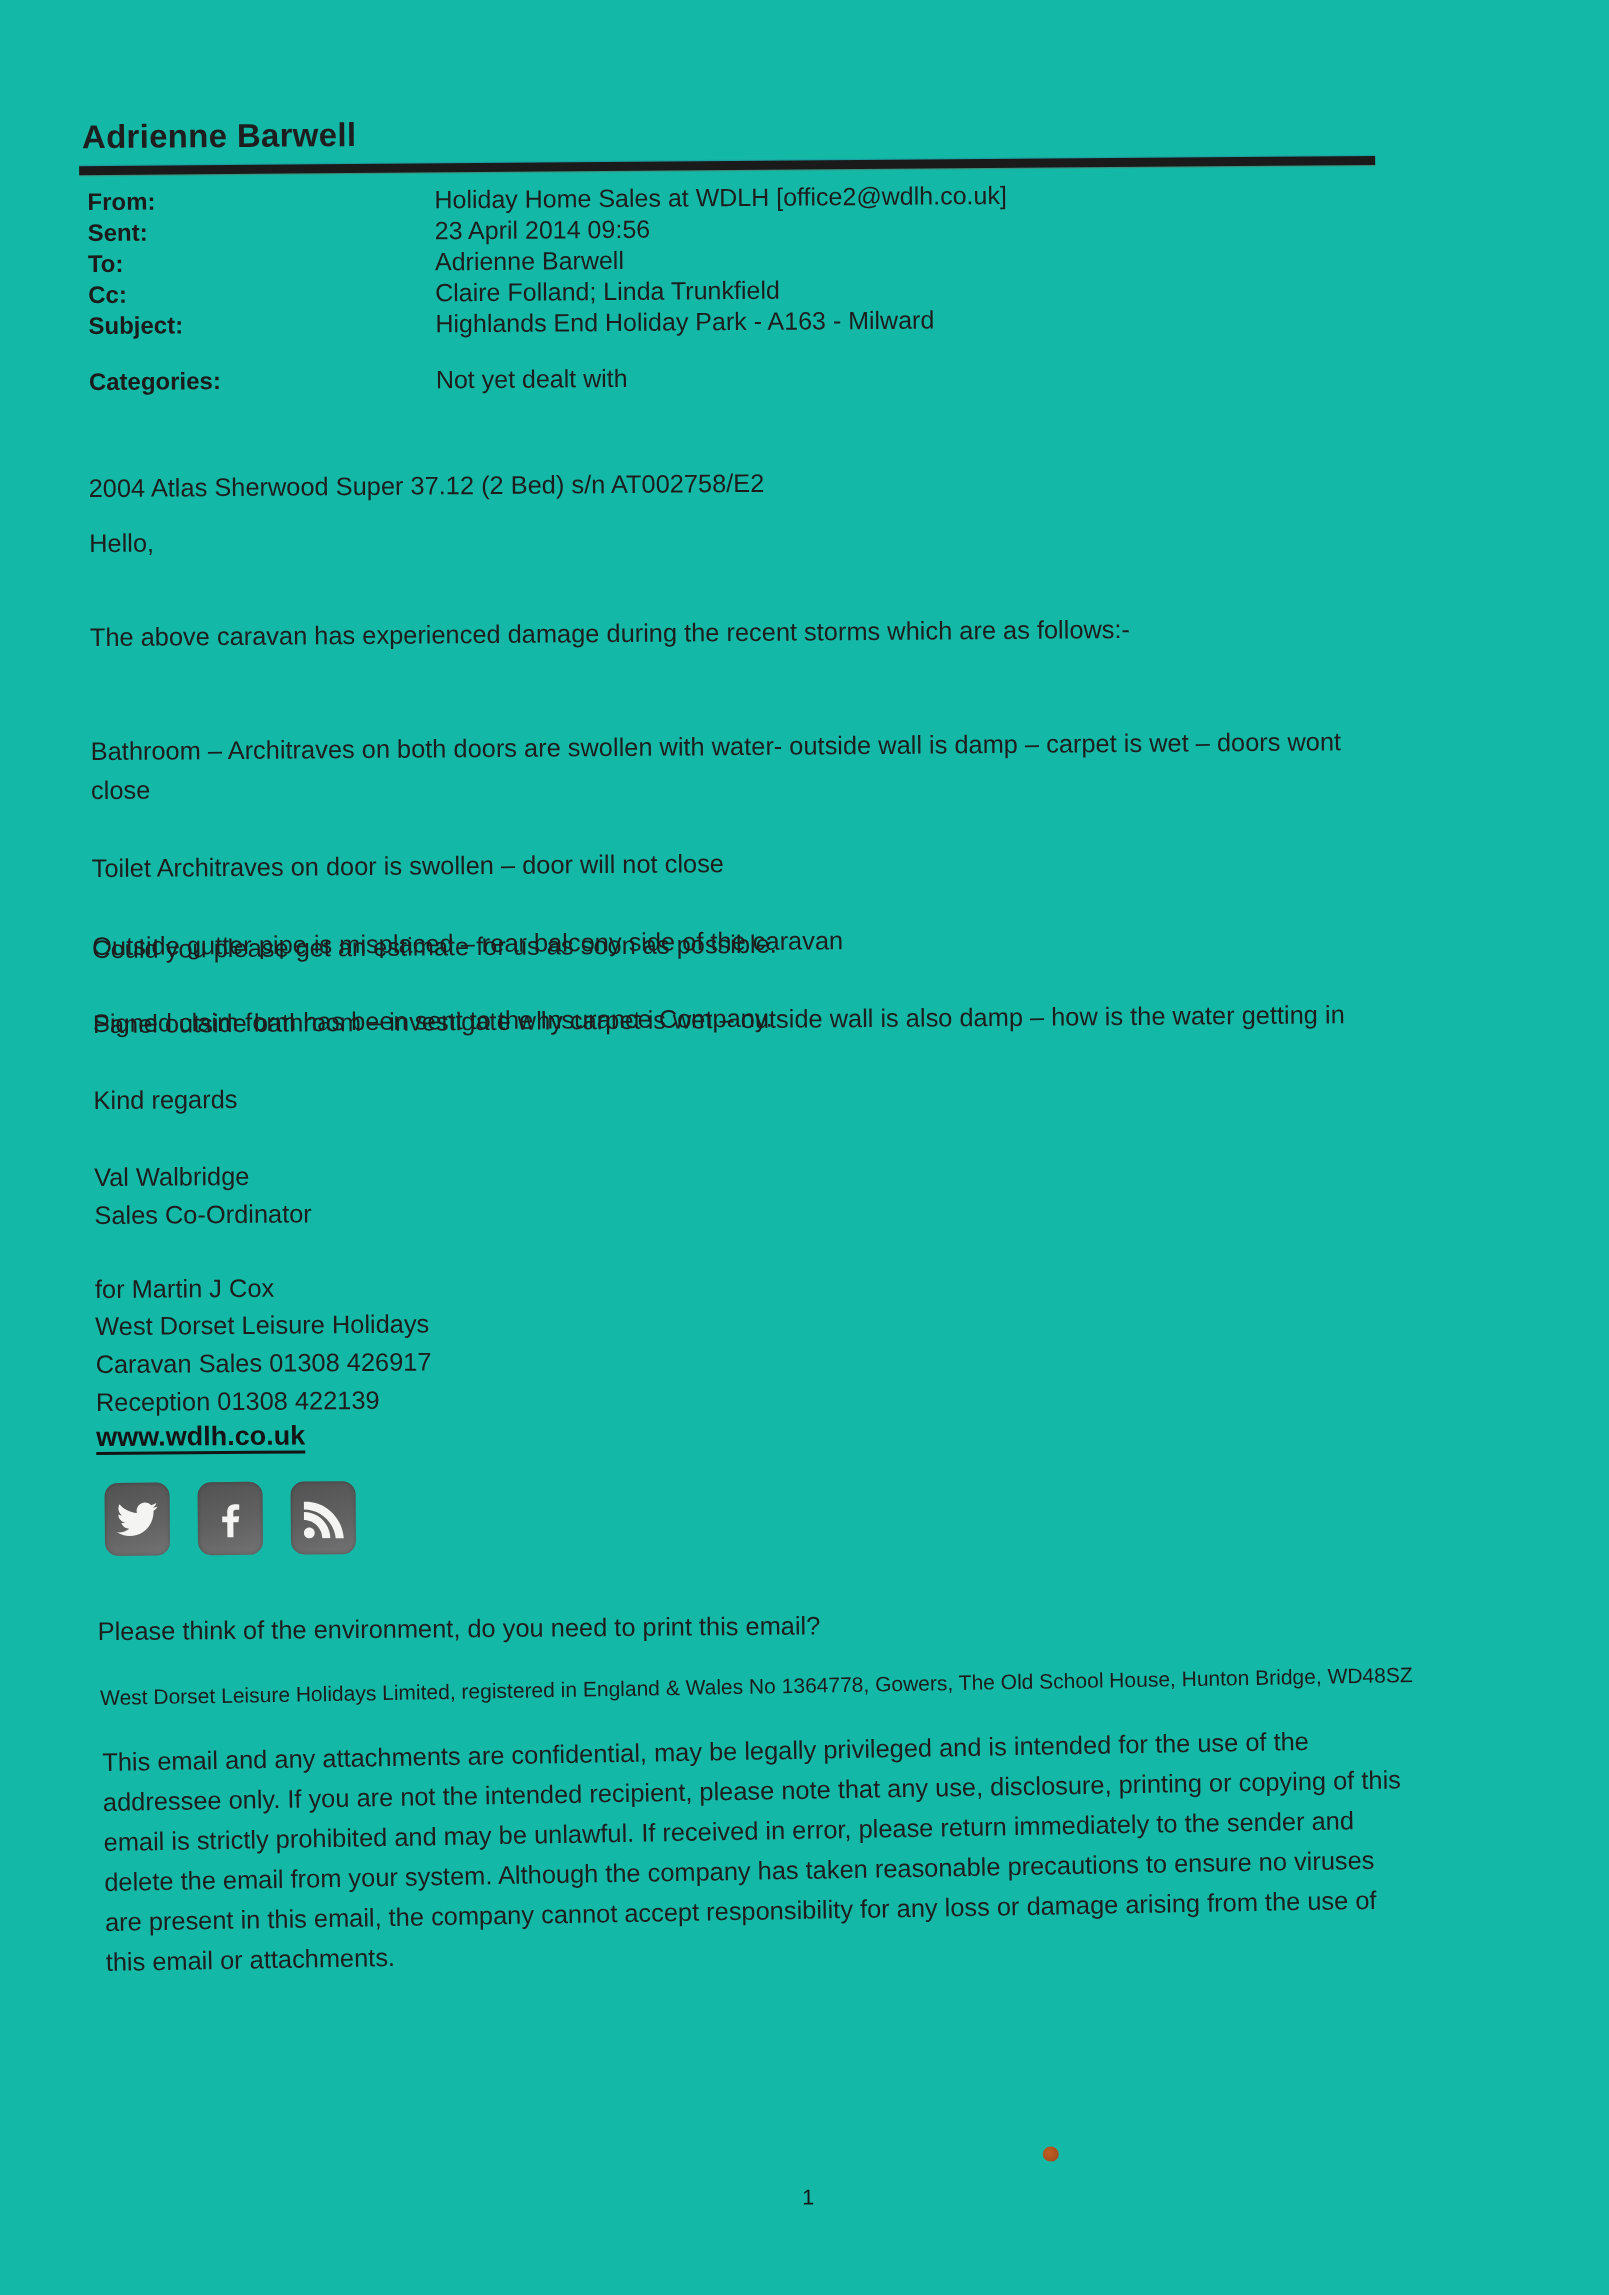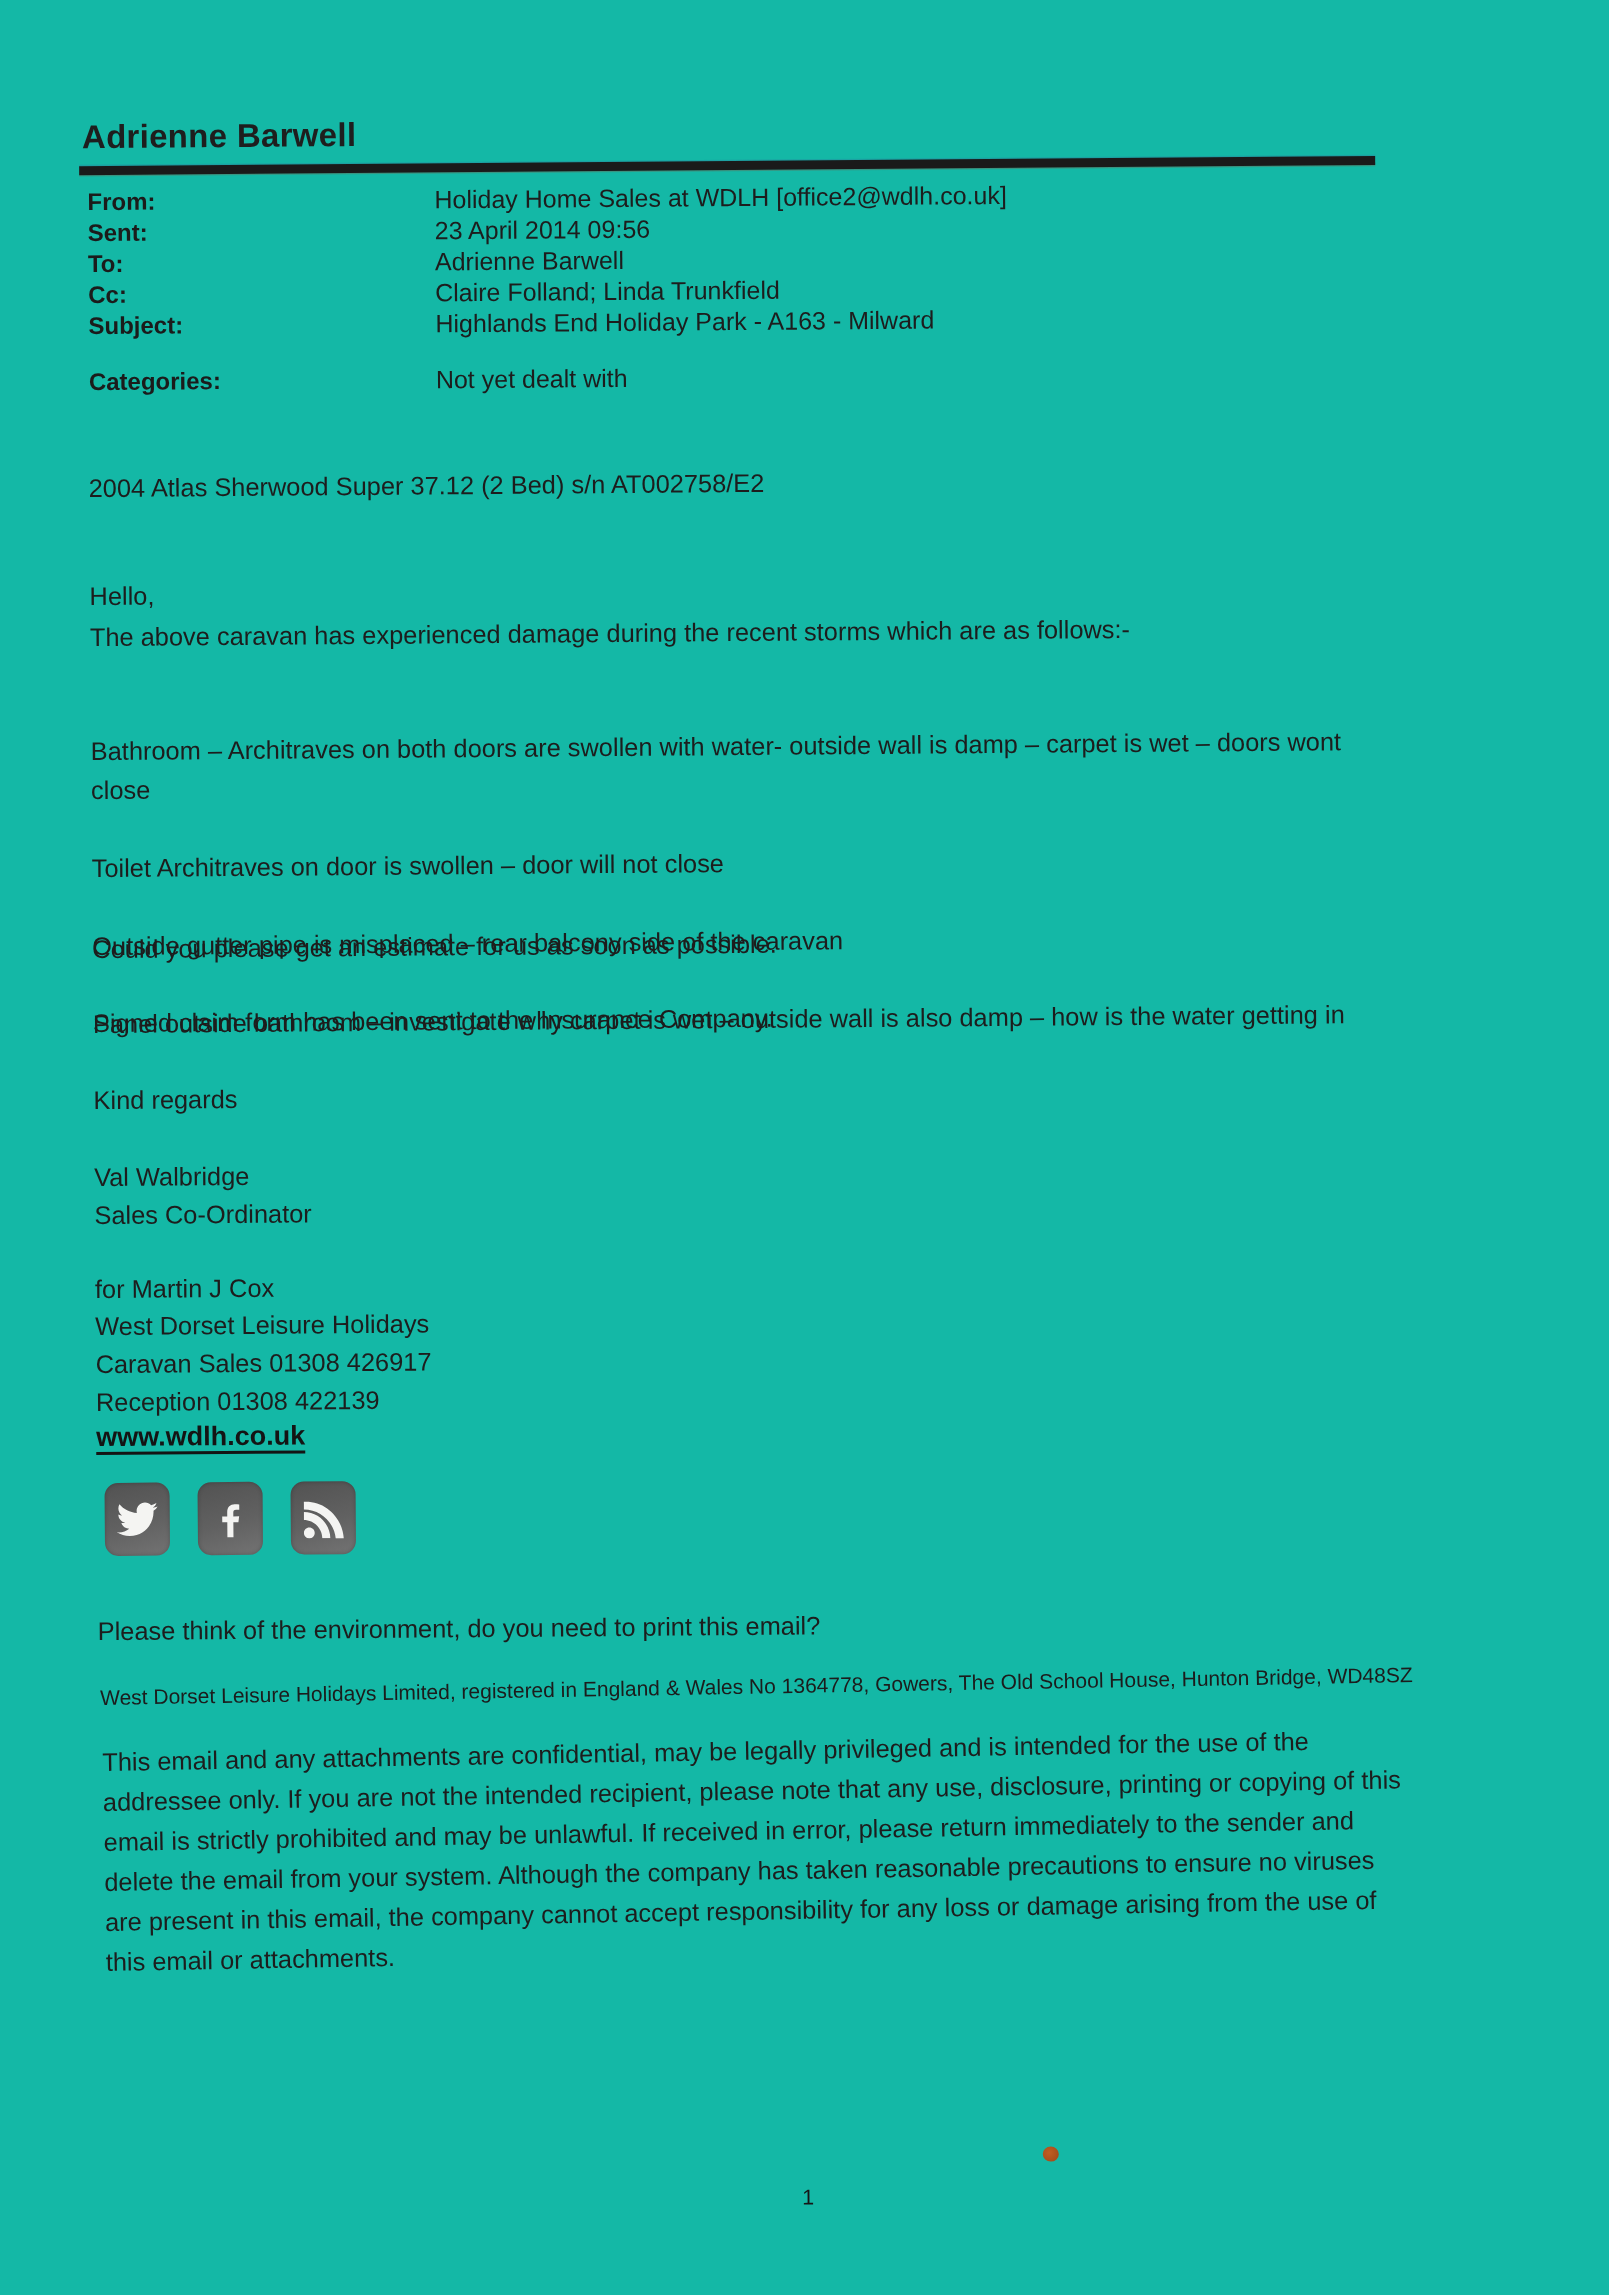--- a/index.html
+++ b/index.html
@@ -25,21 +25,21 @@
 
   .fields{position:absolute;left:87px;top:188px;}
   .frow{display:flex;height:31px;}
   .flabel{width:347px;font-weight:bold;font-size:24px;color:#1b1b1b;}
   .fvalue{font-size:25px;white-space:nowrap;}
   .categories{position:absolute;left:87px;top:368px;display:flex;}
   .categories .flabel{width:347px;}
 
   .t{position:absolute;left:86px;font-size:25.4px;line-height:1.3;white-space:nowrap;}
   .subject-ref{top:472px;}
-  .greeting{top:580px;}
+  .greeting{top:527px;}
   .intro{top:621px;}
   .damage{top:693px;width:1537px;white-space:pre-line;line-height:39px;}
   .damage div{white-space:pre-line;}
   .request{top:933px;}
   .claim{top:1007px;}
   .closing{top:1084px;}
   .sig-name{top:1161px;}
   .sig-role{top:1199px;}
   .for-line{top:1273px;}
   .company{top:1310px;}

